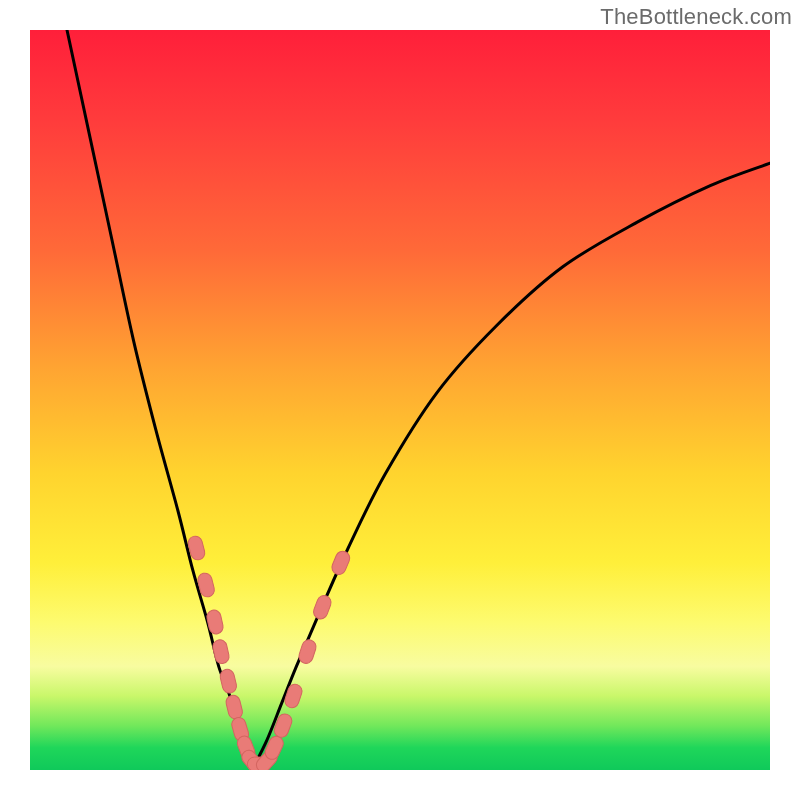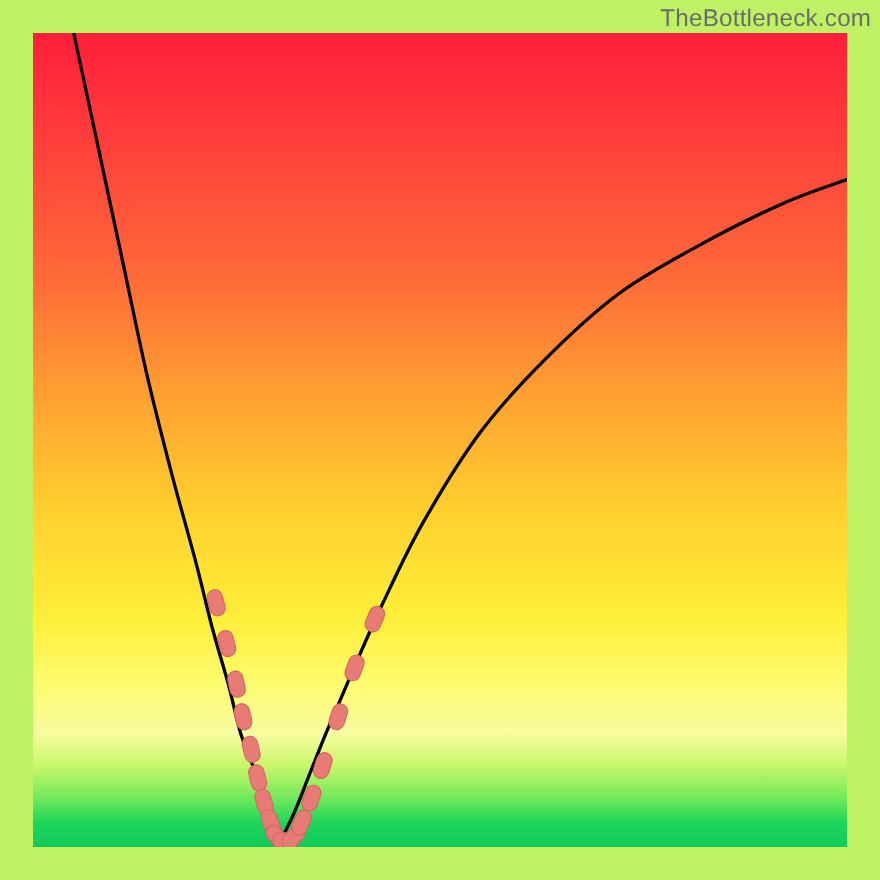--- a/index.html
+++ b/index.html
@@ -10,21 +10,21 @@
     overflow: hidden;
     background: #000;
     font-family: Arial, Helvetica, sans-serif;
   }
   .frame {
     position: absolute;
     left: 0;
     top: 0;
     width: 800px;
     height: 800px;
-    background: #bef264;
+    background: #ffffff;
   }
   .plot {
     position: absolute;
     left: 30px;
     top: 30px;
     width: 740px;
     height: 740px;
     
     background: linear-gradient(
       to bottom,

